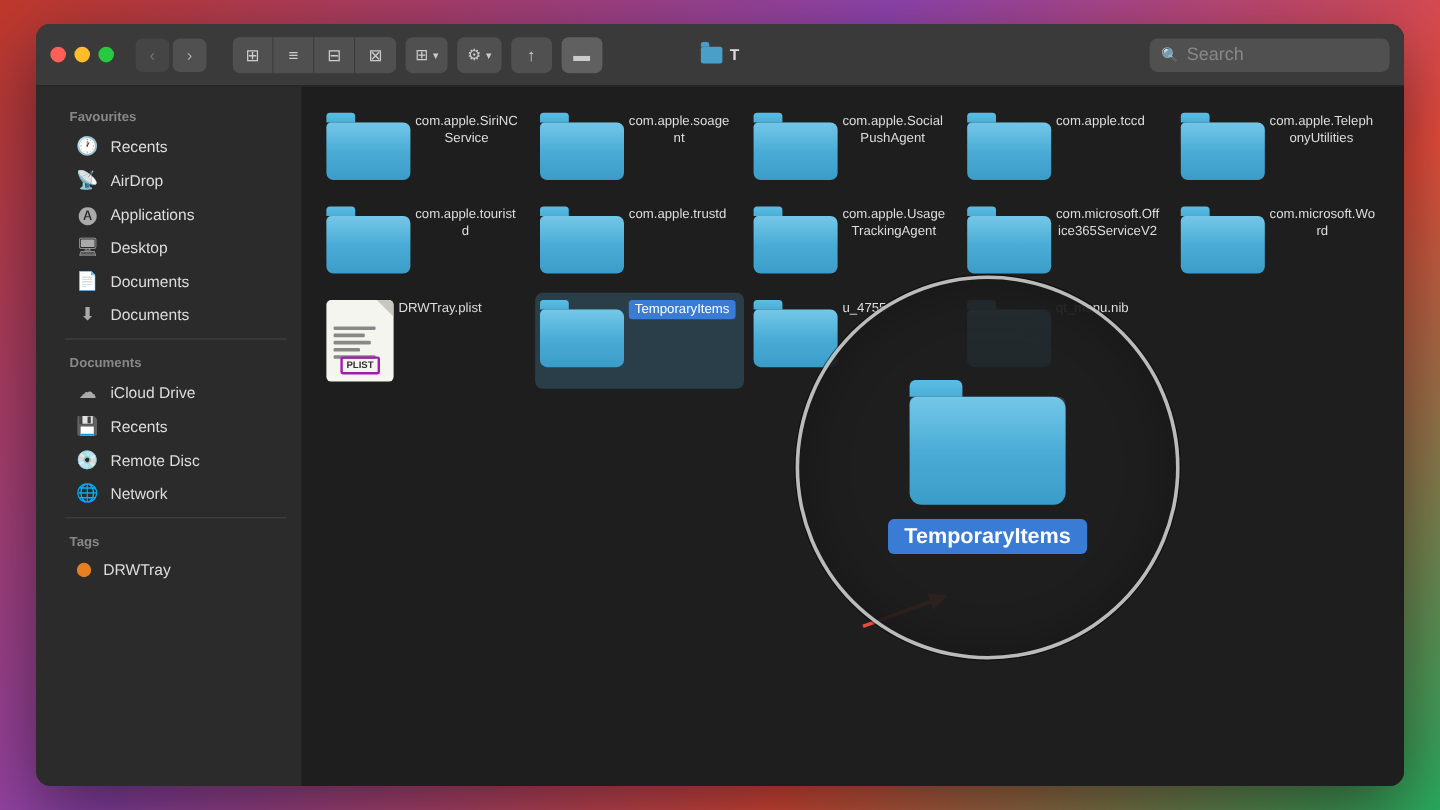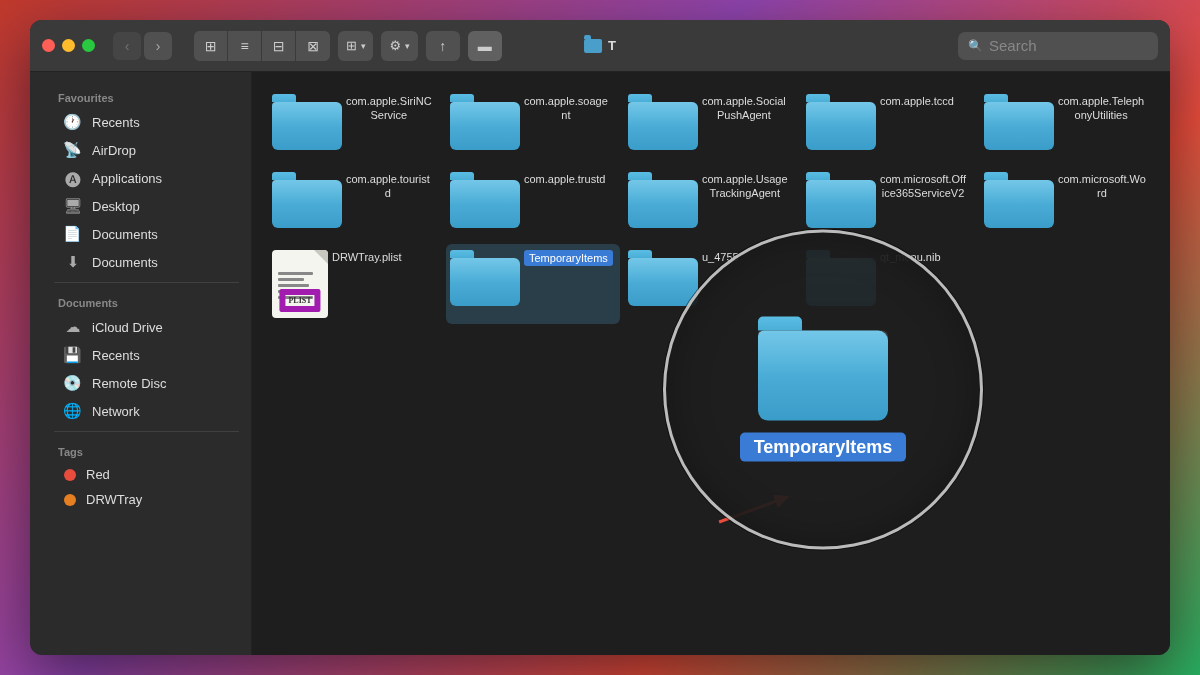--- a/index.html
+++ b/index.html
@@ -326,25 +326,24 @@
       border-radius: 1px;
     }
     .plist-label-tag {
       position: absolute;
       bottom: 6px;
       left: 50%;
       transform: translateX(-50%);
       font-size: 8px;
       font-weight: bold;
       color: #333;
-      border: 6px solid #a21caf;
+      border: 2px solid #a21caf;
       padding: 1px 3px;
       border-radius: 2px;
       white-space: nowrap;
-      font-family: Liberation Serif, serif;
     }
 
     
     .magnifier-overlay {
       position: absolute;
       width: 320px;
       height: 320px;
       border-radius: 50%;
       border: 3px solid rgba(255,255,255,0.7);
       background: rgba(30,30,30,0.92);
@@ -497,24 +496,20 @@
       </div>
       <div class="sidebar-item">
         <span class="sidebar-icon">🌐</span>
         <span>Network</span>
       </div>
 
       <div class="sidebar-divider"></div>
 
       <div class="sidebar-section-label">Tags</div>
 
-      <div class="sidebar-item">
-        <div class="tag-dot" style="background:#e74c3c;"></div>
-        <span>Red</span>
-      </div>
       <div class="sidebar-item">
         <div class="tag-dot" style="background:#e67e22;"></div>
         <span>DRWTray</span>
       </div>
     </div>
 
     <div class="file-grid-area">
       <div class="file-grid">
 
         <div class="file-item">

